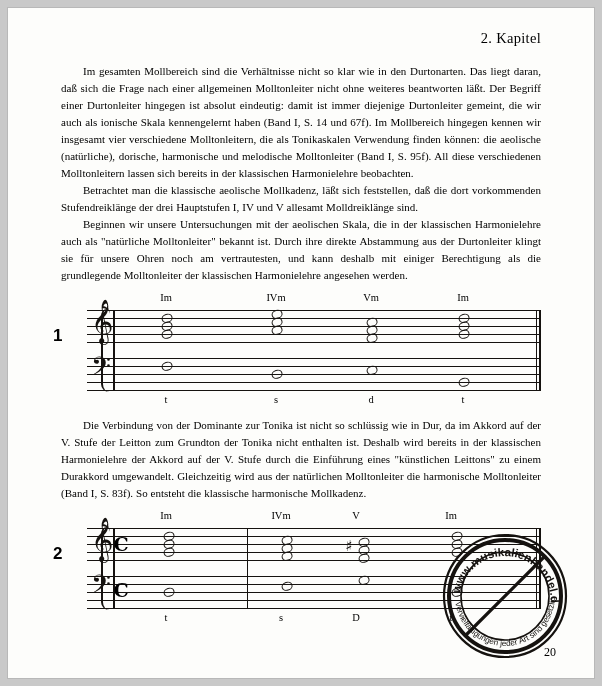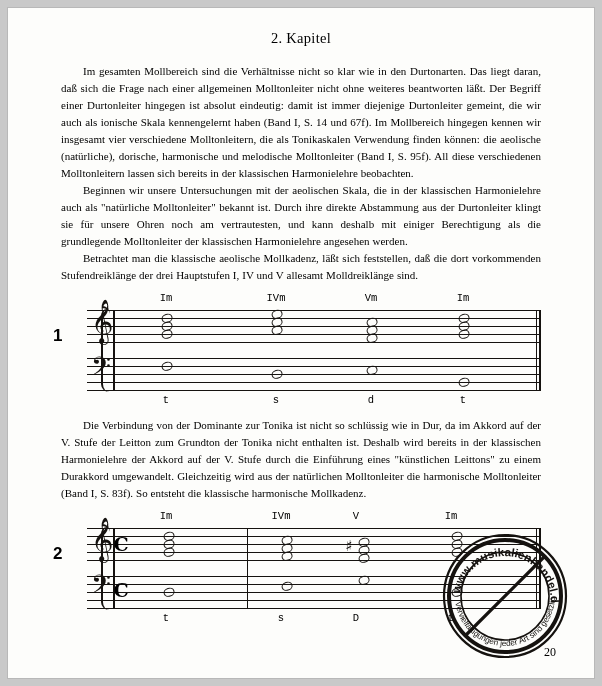--- a/index.html
+++ b/index.html
@@ -16,21 +16,21 @@
     background:#fdfdfb;
     box-shadow:0 0 0 1px #b8b8b8;
     overflow:hidden;
   }
   .content{
     position:absolute;
     left:53px; top:22px;
     width:480px;
   }
   .chapter{
-    text-align:center;
+    text-align:right;
     font-size:14.5px;
     letter-spacing:.3px;
     margin:0 0 16px 0;
   }
   .maintitle{
     text-align:center;
     font-weight:bold;
     font-size:19px;
     letter-spacing:.5px;
     margin:0 0 22px 0;
@@ -68,21 +68,20 @@
   }
   .chordrow{
     position:relative;
     height:14px;
   }
   .chordrow span, .funcrow span{
     position:absolute;
     font-size:10.5px;
     transform:translateX(-50%);
     white-space:nowrap;
-    font-family:Liberation Mono, monospace;
   }
   .funcrow{position:relative;height:15px;}
   .funcrow span{font-size:10.5px;}
 
   .staffbox{
     position:relative;
     height:88px;
     margin-left:26px;
     width:454px;
   }
@@ -176,22 +175,22 @@
 <body>
 
 <div class="page">
   <div class="content">
 
     <div class="chapter">2. Kapitel</div>
 
     <p class="body">Im gesamten Mollbereich sind die Verhältnisse nicht so klar wie in den Durtonarten. Das liegt daran, daß sich die Frage nach einer allgemeinen Molltonleiter nicht ohne weiteres beantworten läßt. Der Begriff einer Durtonleiter hingegen ist absolut eindeutig: damit ist immer diejenige Durtonleiter gemeint, die wir auch als ionische Skala kennengelernt haben (Band I, S. 14 und 67f). Im Mollbereich hingegen kennen wir insgesamt vier verschiedene Molltonleitern, die als Tonikaskalen Verwendung finden können: die aeolische (natürliche), dorische, harmonische und melodische Molltonleiter (Band I, S. 95f). All diese verschiedenen Molltonleitern lassen sich bereits in der klassischen Harmonielehre beobachten.</p>
 
 
+    <p class="body">Betrachtet man die klassische aeolische Mollkadenz, läßt sich feststellen, daß die dort vorkommenden Stufendreiklänge der drei Hauptstufen I, IV und V allesamt Molldreiklänge sind.</p>
     <p class="body">Beginnen wir unsere Untersuchungen mit der aeolischen Skala, die in der klassischen Harmonielehre auch als "natürliche Molltonleiter" bekannt ist. Durch ihre direkte Abstammung aus der Durtonleiter klingt sie für unsere Ohren noch am vertrautesten, und kann deshalb mit einiger Berechtigung als die grundlegende Molltonleiter der klassischen Harmonielehre angesehen werden.</p>
-    <p class="body">Betrachtet man die klassische aeolische Mollkadenz, läßt sich feststellen, daß die dort vorkommenden Stufendreiklänge der drei Hauptstufen I, IV und V allesamt Molldreiklänge sind.</p>
 
     <div class="gap-s"></div>
 
     <div class="system">
       <div class="sysnum">1</div>
 
       <div class="chordrow">
         <span style="left:105px">Im</span>
         <span style="left:215px">IVm</span>
         <span style="left:310px">Vm</span>

